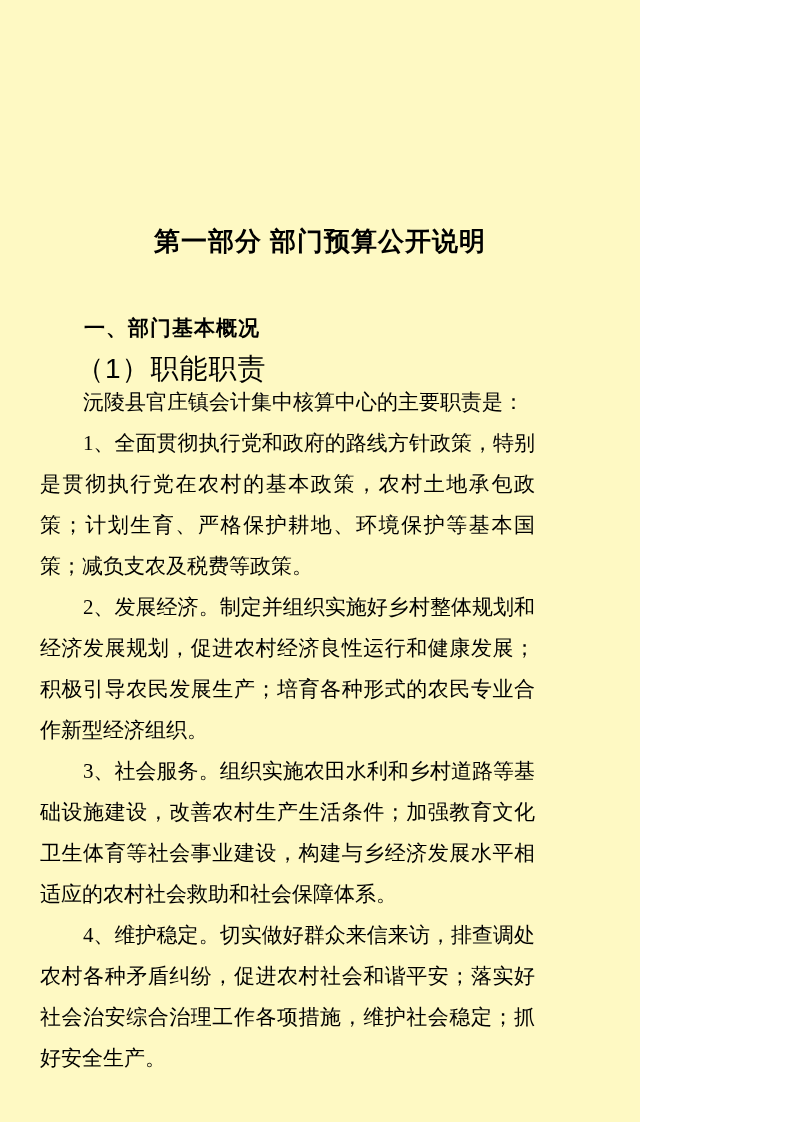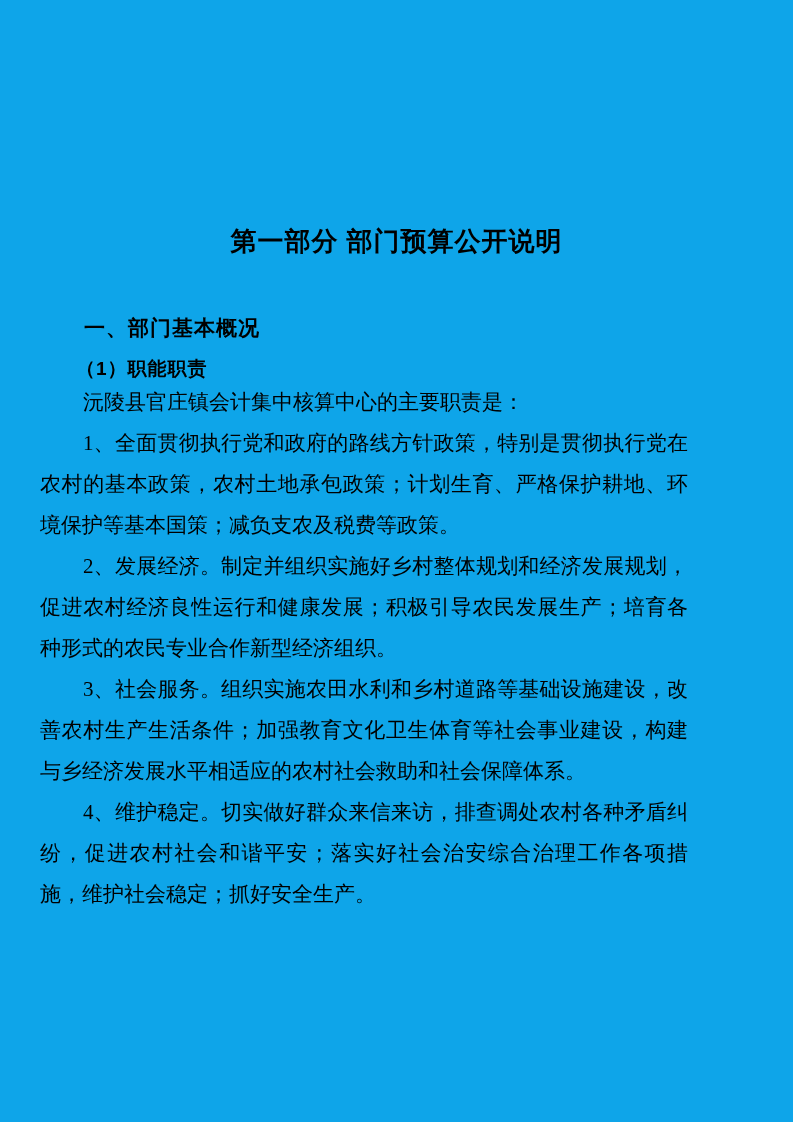--- a/index.html
+++ b/index.html
@@ -6,23 +6,23 @@
   html, body { margin: 0; padding: 0; }
   body {
     width: 793px;
     height: 1122px;
     background: #ffffff;
     font-family: "Liberation Serif", "DejaVu Serif", serif;
     color: #000000;
   }
   .page {
     position: relative;
-    width: 793px;
+    width: 640px;
     height: 1122px;
-    background: #0ea5e9;
+    background: #fef9c3;
     overflow: hidden;
   }
   .doc-title {
     margin: 0;
     padding-top: 227px;
     font-family: "Liberation Sans", "DejaVu Sans", sans-serif;
     font-weight: 700;
     font-size: 26px;
     line-height: 28px;
     letter-spacing: 1px;
@@ -37,22 +37,22 @@
     font-family: "Liberation Sans", "DejaVu Sans", sans-serif;
     font-weight: 700;
     font-size: 21px;
     line-height: 24px;
     letter-spacing: 1px;
     color: #000000;
   }
   .heading-l2 {
     margin: 17px 0 0 36px;
     font-family: "Liberation Sans", "DejaVu Sans", sans-serif;
-    font-weight: 700;
-    font-size: 19px;
+    font-weight: 400;
+    font-size: 28px;
     line-height: 24px;
     letter-spacing: 1px;
     color: #000000;
   }
   .paragraphs {
     margin-top: 1px;
   }
   .body-par {
     margin: 0;
     font-size: 21px;

